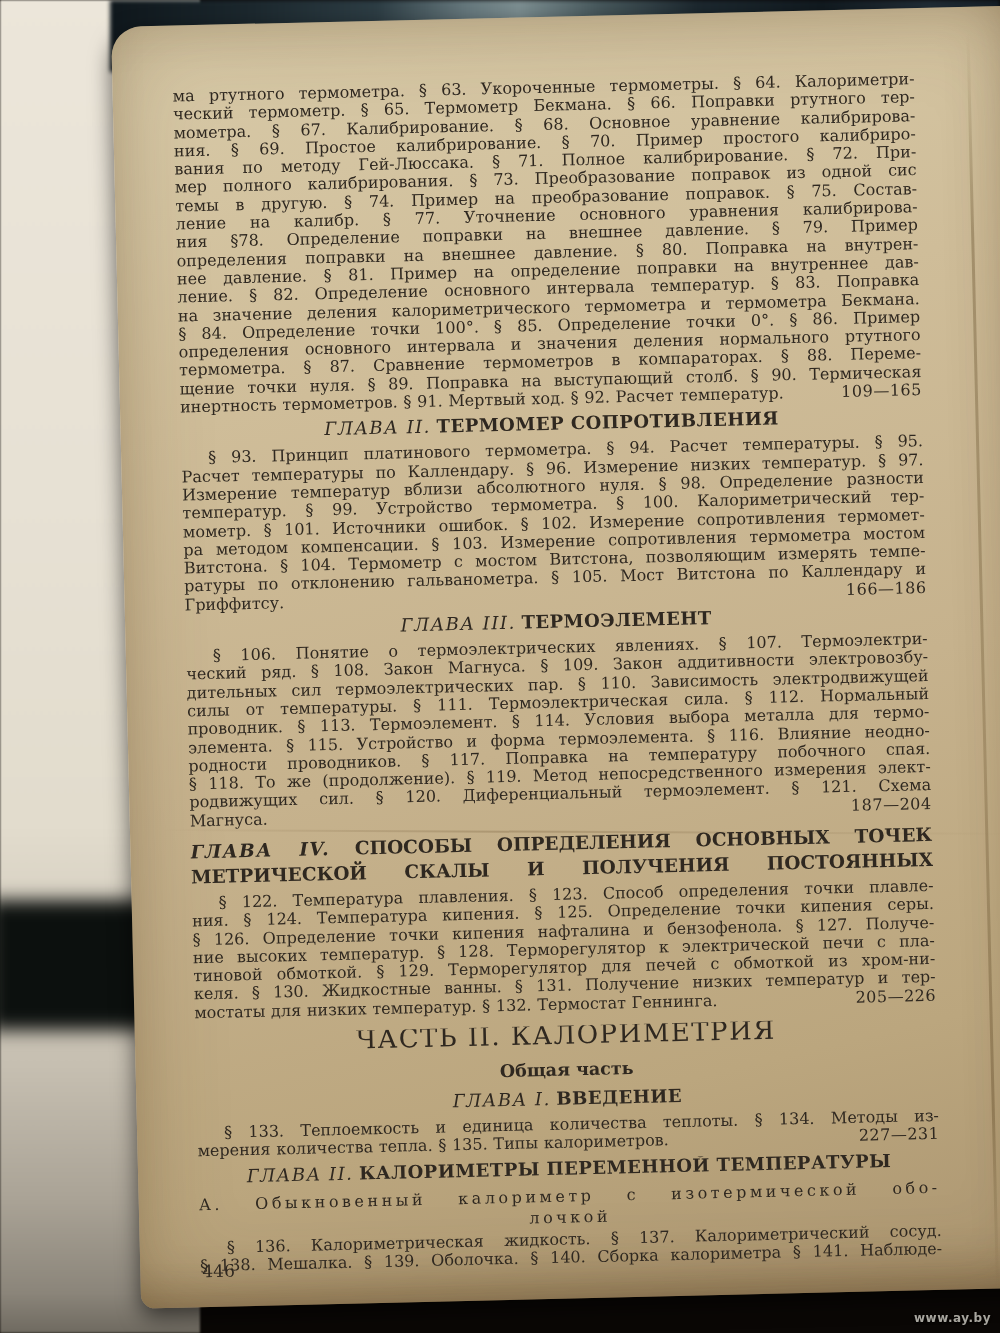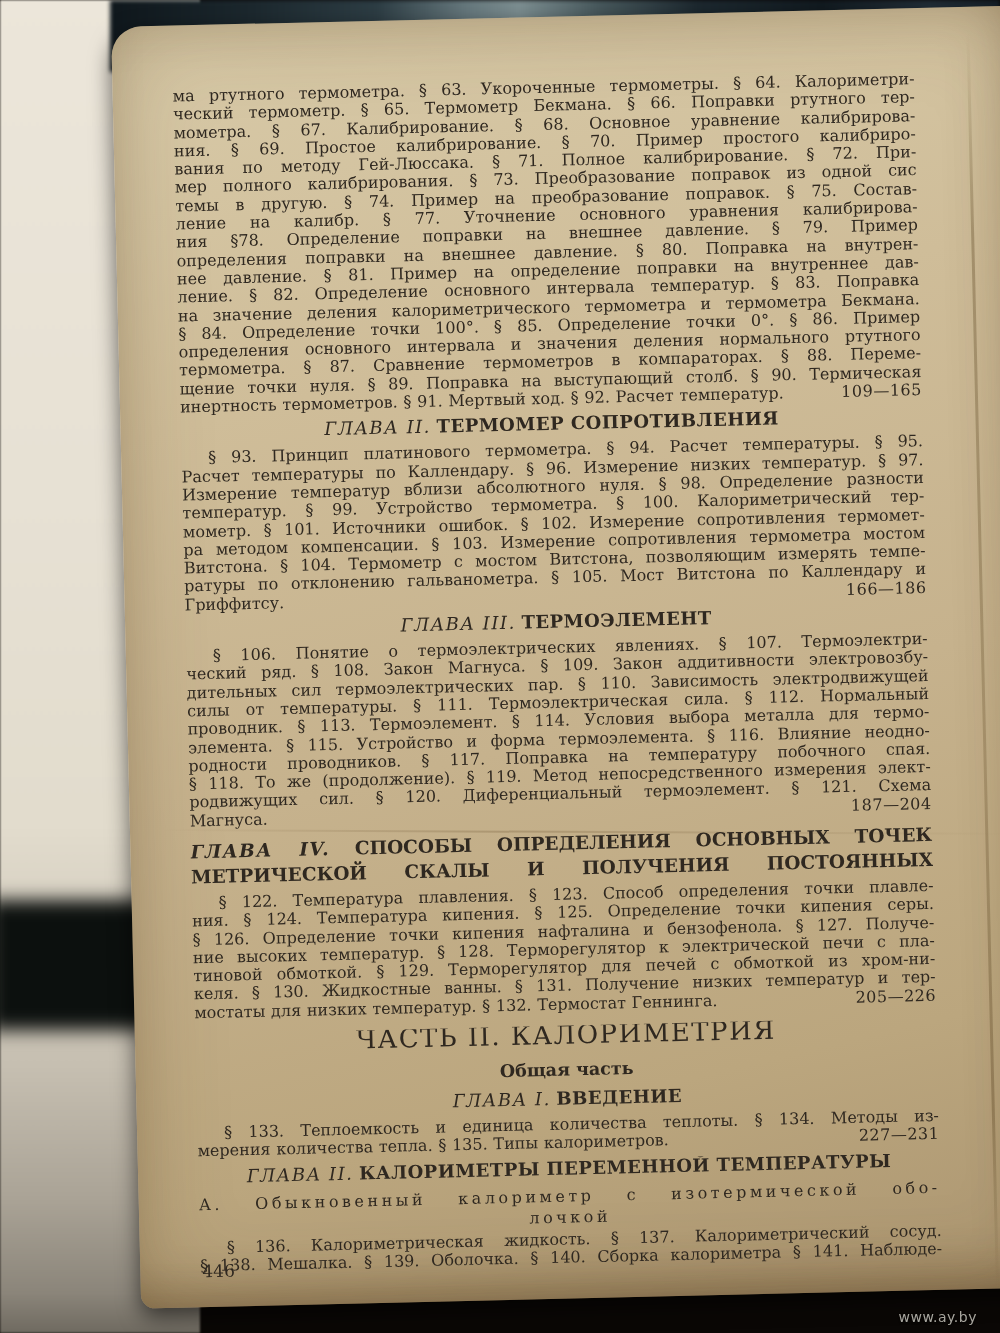--- a/index.html
+++ b/index.html
@@ -56,23 +56,23 @@
   .chapter2{font-weight:bold;font-size:18.5px;line-height:25px;margin:9px 0 5px;}
   .ch4line{text-align:justify;text-align-last:justify;height:25px;overflow:hidden;}
   .part{text-align:center;font-size:26px;letter-spacing:1.5px;margin:12px 0 3px;
     height:32px;overflow:hidden;}
   .subhead{text-align:center;font-weight:bold;font-size:17.5px;margin:1px 0;height:22px;}
   .spaced{font-size:16px;letter-spacing:3.5px;line-height:21px;margin:2px 0 3px;}
   .spaced .l1{text-align:justify;text-align-last:justify;height:21px;overflow:hidden;}
   .spaced .l2{text-align:center;height:21px;}
 
   .pagenum{position:absolute;left:62px;bottom:26px;font-size:17px;color:var(--ink,#2f2820);}
-  .watermark{position:absolute;right:23px;bottom:8px;color:rgba(214,211,203,.78);
-    font-family:"DejaVu Sans",sans-serif;font-size:14px;letter-spacing:.5px;
-    text-shadow:0 1px 2px rgba(0,0,0,.8);}
+  .watermark{position:absolute;right:9px;bottom:8px;color:rgba(214,211,203,.78);
+    font-family:"DejaVu Sans",sans-serif;font-size:12px;letter-spacing:.5px;
+    text-shadow:0 1px 2px rgba(0,0,0,.8);font-weight:bold;}
 </style>
 </head>
 <body>
 
 <div id="stage">
   <div class="blanket"></div>
   <div class="blanket-stripe"></div>
   <div class="fabric"></div>
 
   <div class="page">

